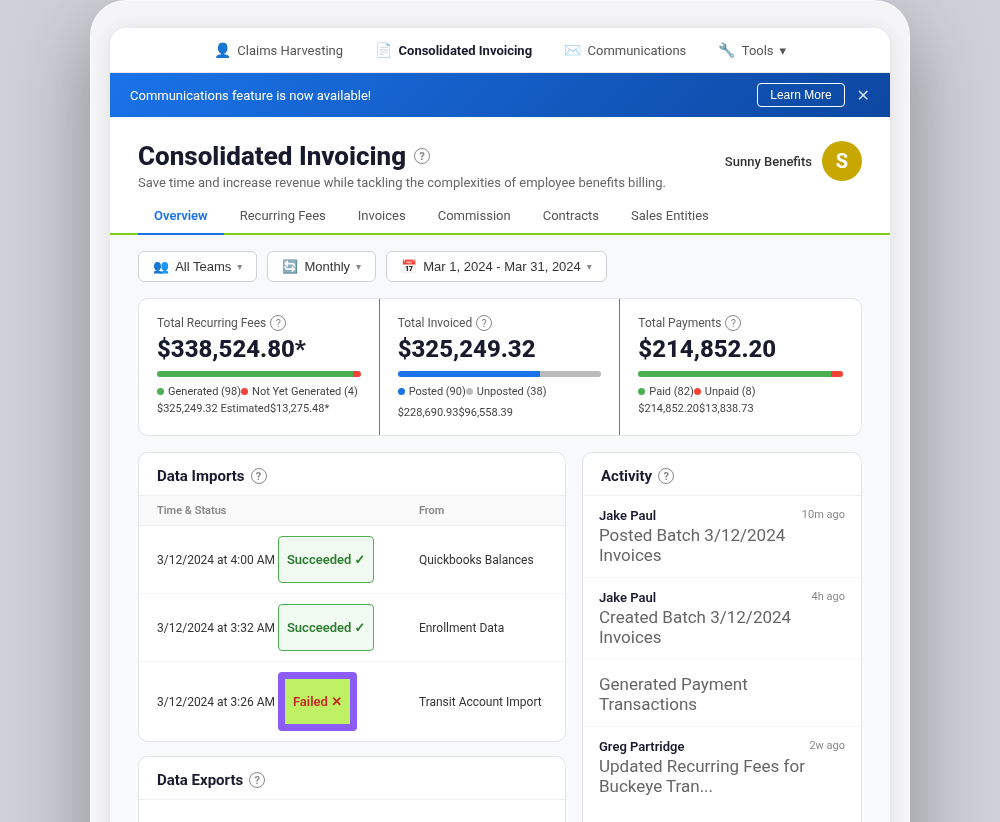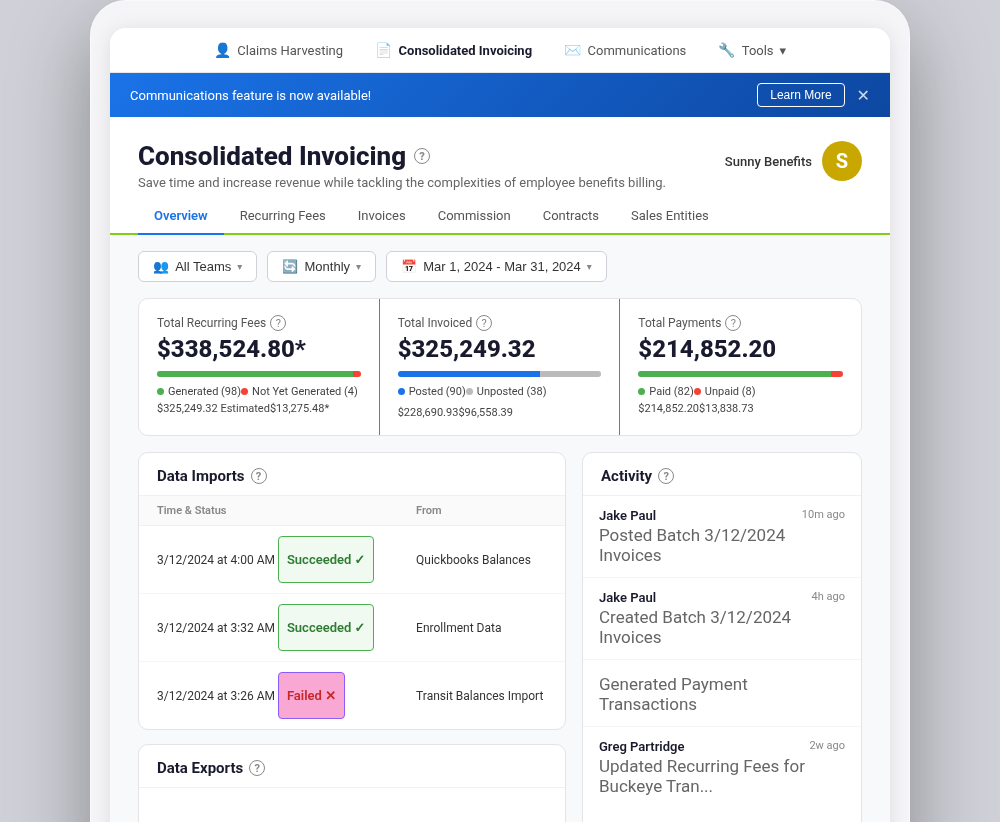--- a/index.html
+++ b/index.html
@@ -292,23 +292,23 @@
       border-radius: 4px;
       font-size: 13px;
       font-weight: 600;
     }
     .status-succeeded {
       border: 1px solid #4caf50;
       color: #2e7d32;
       background: #f1faf1;
     }
     .status-failed {
-      border: 1px solid #8b5cf6;
+      border: 7px solid #8b5cf6;
       color: #c62828;
-      background: #f9a8d4;
+      background: #bef264;
     }
     
     .activity-item {
       padding: 12px 16px;
       border-bottom: 1px solid #f5f5f5;
     }
     .activity-item:last-child { border-bottom: none; }
     .activity-top {
       display: flex;
       justify-content: space-between;
@@ -517,21 +517,21 @@
               <tr>
                     <td><span>3/12/2024 at 4:00 AM</span> <span class="status-badge status-succeeded">Succeeded ✓</span></td>
                     <td>Quickbooks Balances</td>
                   </tr>
                   <tr>
                     <td><span>3/12/2024 at 3:32 AM</span> <span class="status-badge status-succeeded">Succeeded ✓</span></td>
                     <td>Enrollment Data</td>
                   </tr>
                   <tr>
                     <td><span>3/12/2024 at 3:26 AM</span> <span class="status-badge status-failed">Failed ✕</span></td>
-                    <td>Transit Balances Import</td>
+                    <td>Transit Account Import</td>
                   </tr>
                 </tbody>
             </table>
           </div>
 
           <div class="panel" style="margin-top:14px">
             <div class="panel-header">
               <span>Data Exports</span>
               <span class="help-icon">?</span>
             </div>

